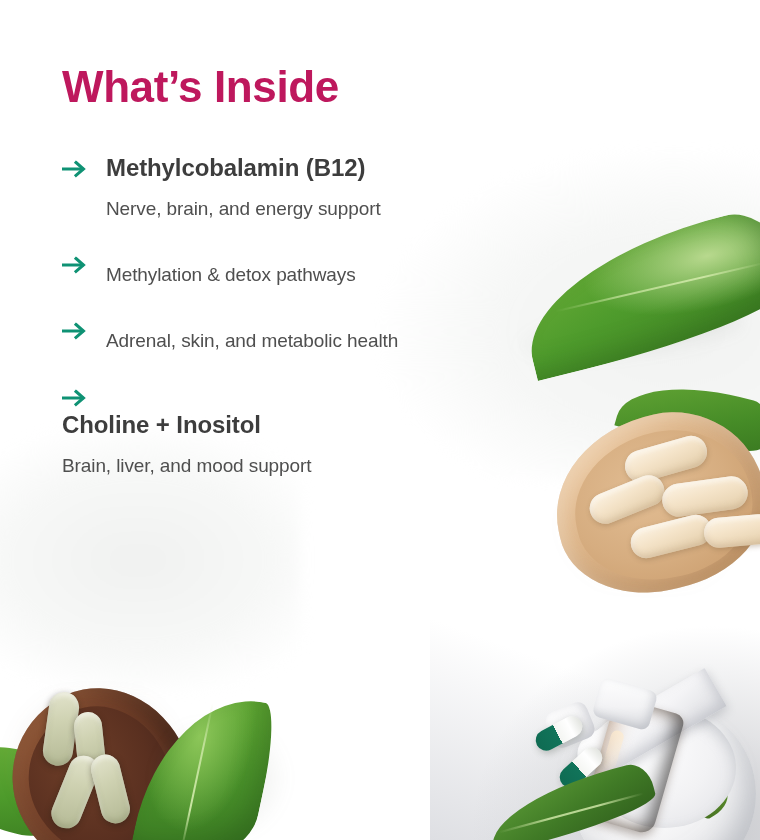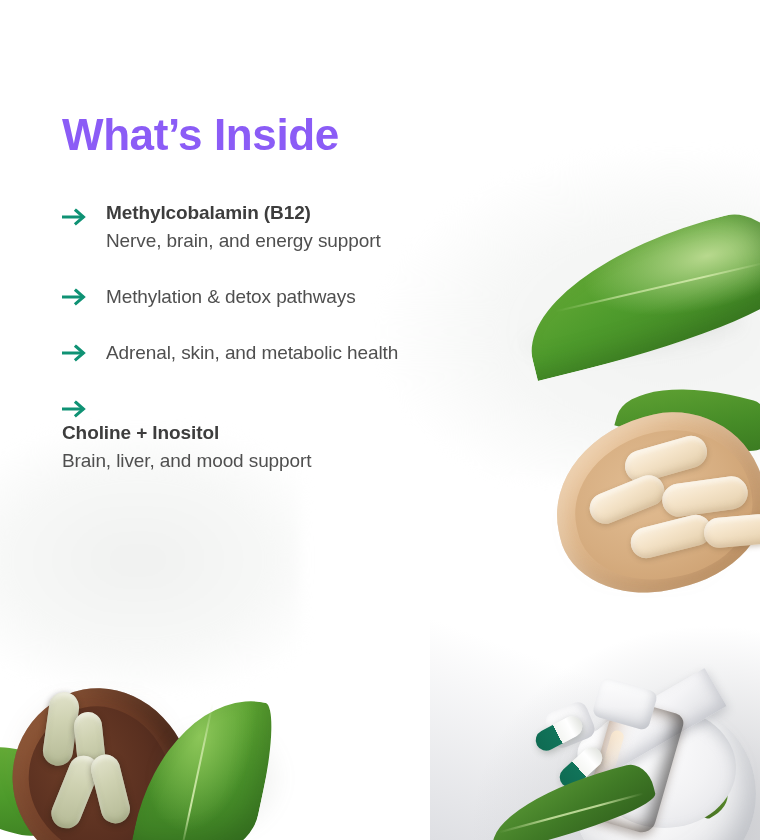--- a/index.html
+++ b/index.html
@@ -332,27 +332,26 @@
 
   
 
   #content {
     position: relative;
     z-index: 10;
     padding: 62px 0 0 62px;
   }
 
   #page-title {
-    color: #8b5cf6;
+    color: #be185d;
     font-size: 44px;
     font-weight: 700;
     line-height: 1.12;
     letter-spacing: -0.4px;
     max-width: 560px;
-    margin-top: 48px;
   }
   #page-title .tl { display: block; white-space: nowrap; }
 
   #ingredient-list {
     margin-top: 42px;
     list-style: none;
   }
 
   .ingredient-item {
     display: flex;
@@ -368,32 +367,32 @@
     margin-right: 18px;
     margin-top: 4px;
     position: relative;
   }
   .arrow-icon svg { display: block; }
 
   .ingredient-text { flex: 1 1 auto; }
 
   .ingredient-name {
     color: #3d3d3d;
-    font-size: 19px;
+    font-size: 24px;
     font-weight: 700;
     line-height: 1.25;
     letter-spacing: -0.1px;
   }
 
   .ingredient-desc {
     color: #4f4f4f;
     font-size: 19px;
     font-weight: 400;
     line-height: 1.32;
-    margin-top: 3px;
+    margin-top: 13px;
     letter-spacing: -0.1px;
   }
 </style>
 </head>
 <body>
 
 <div id="stage">
 
   <div class="photo-layer" id="backdrop-sweep"></div>
   <div class="photo-layer" id="backdrop-sweep-bottom"></div>

